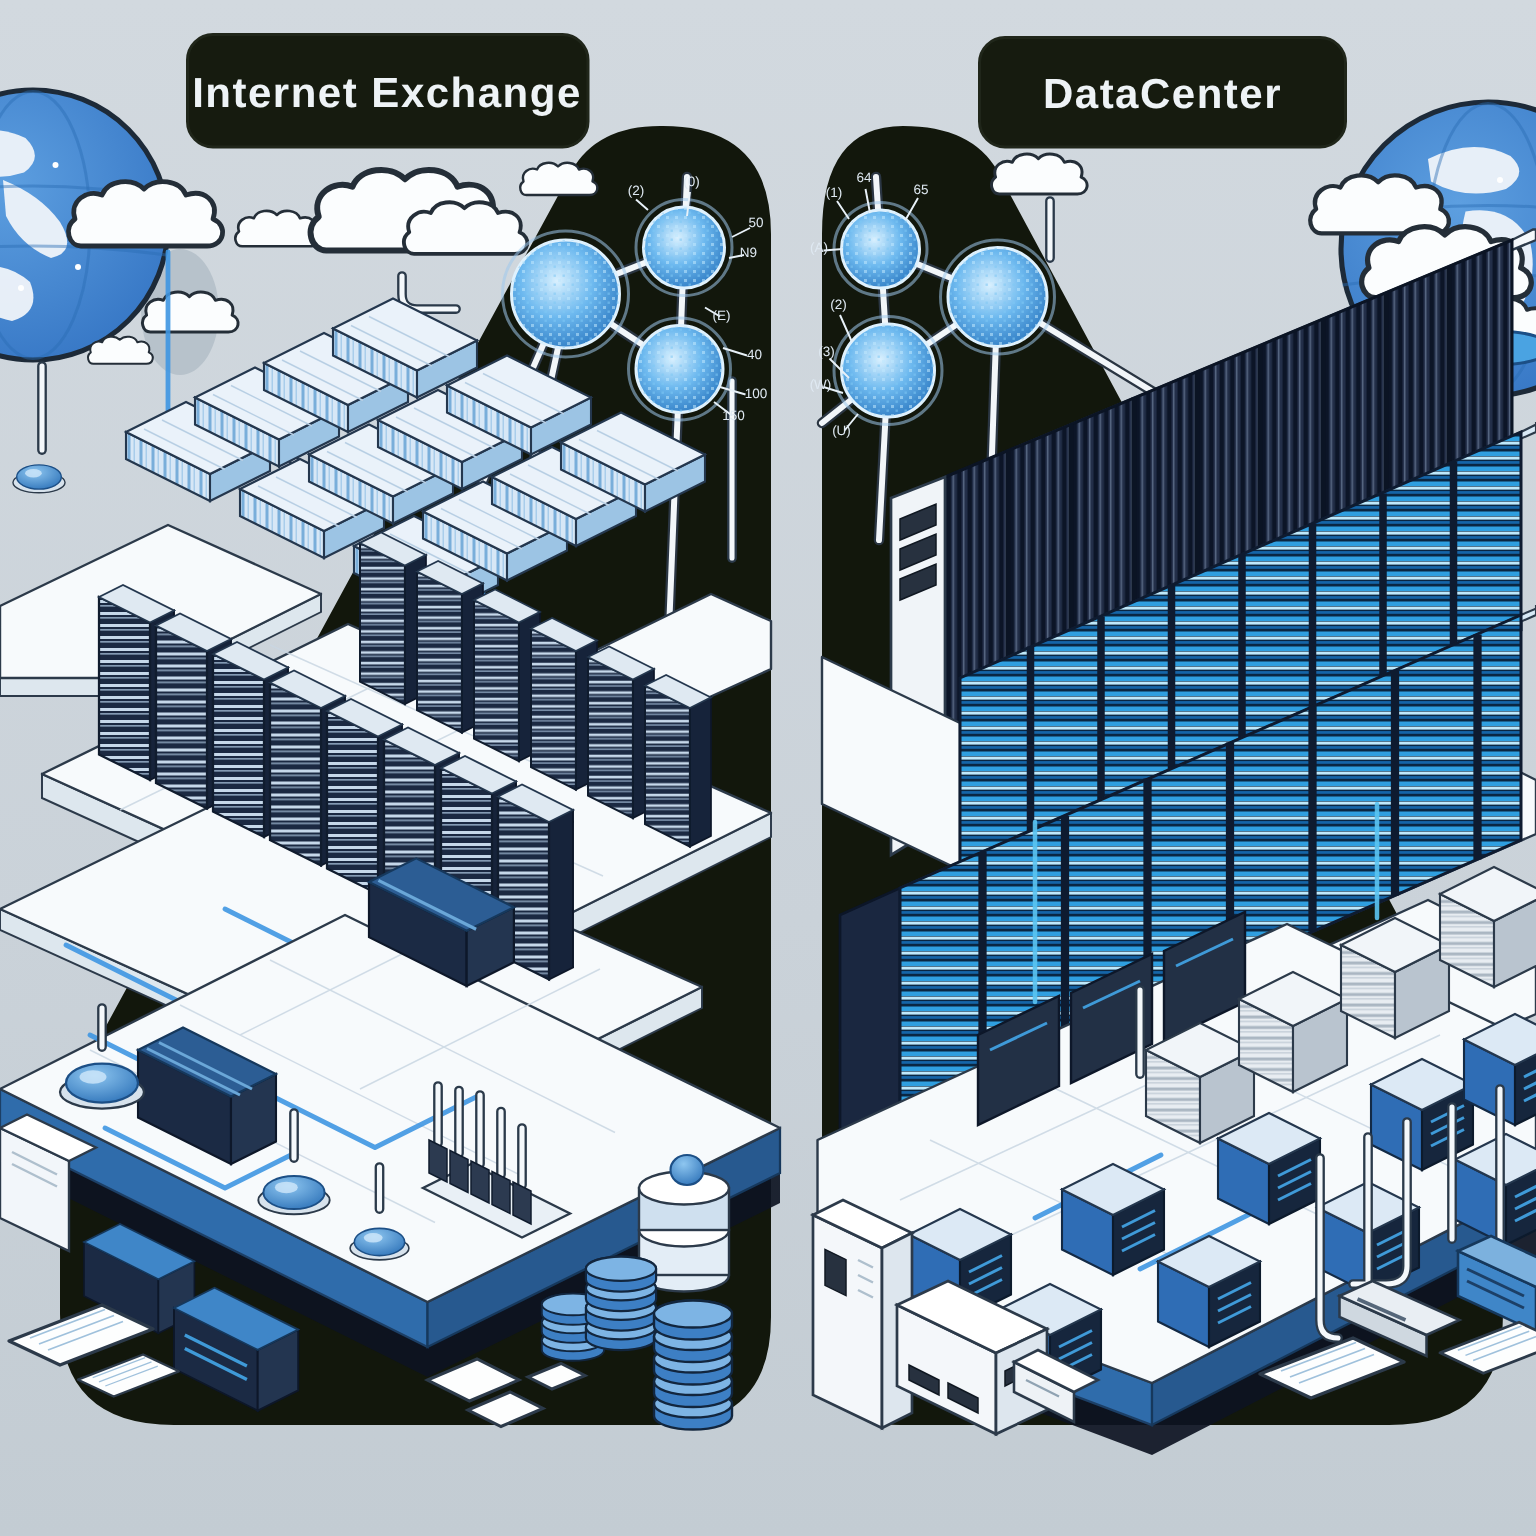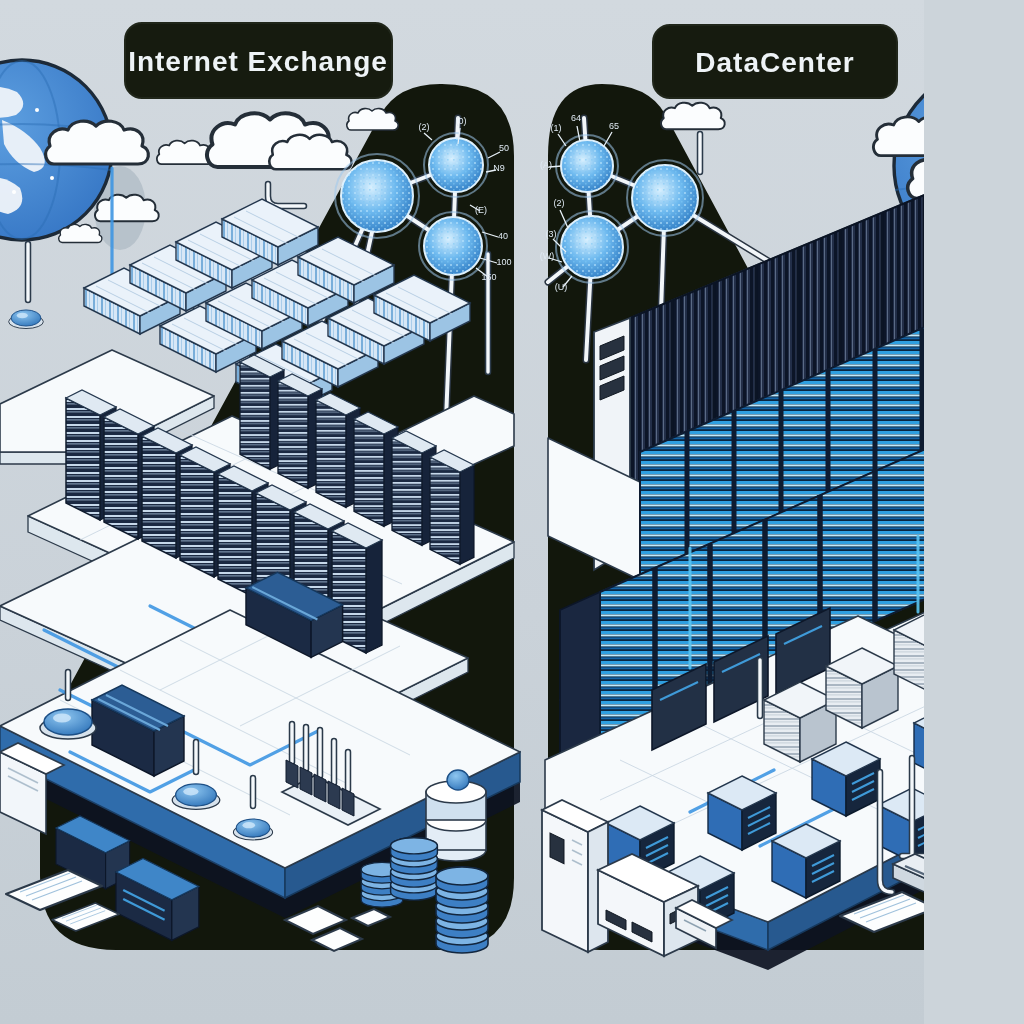--- a/index.html
+++ b/index.html
@@ -1,16 +1,16 @@
 <!DOCTYPE html>
 <html><head>
 <meta charset="utf-8">
 <style>
   html,body{margin:0;padding:0;background:#ccd4da;}
-  .stage{width:924px;height:1024px;position:relative;overflow:hidden;font-family:"Liberation Sans",sans-serif;}
+  .stage{width:1024px;height:1024px;position:relative;overflow:hidden;font-family:"Liberation Sans",sans-serif;}
   svg{display:block;}
   text{font-family:"Liberation Sans",sans-serif;}
   .badge-rect{fill:#161b0f;stroke:#20261a;stroke-width:2;}
   .badge-text{fill:#eef3f6;font-size:28px;font-weight:600;letter-spacing:1px;text-anchor:middle;}
   .node-label{fill:#dfe9f2;font-size:9px;text-anchor:middle;}
   .slab{fill:#f7fafc;stroke:#2c3a4a;stroke-width:1.6;stroke-linejoin:round;}
   .slabSide{fill:#dde7ee;stroke:#2c3a4a;stroke-width:1.3;}
   .blueEdge{fill:#2f6cab;stroke:#1c3f66;stroke-width:1.5;}
   .blueEdge2{fill:#27598f;stroke:#16385c;stroke-width:1.5;}
   .underDark{fill:#0d1422;opacity:.92;}

